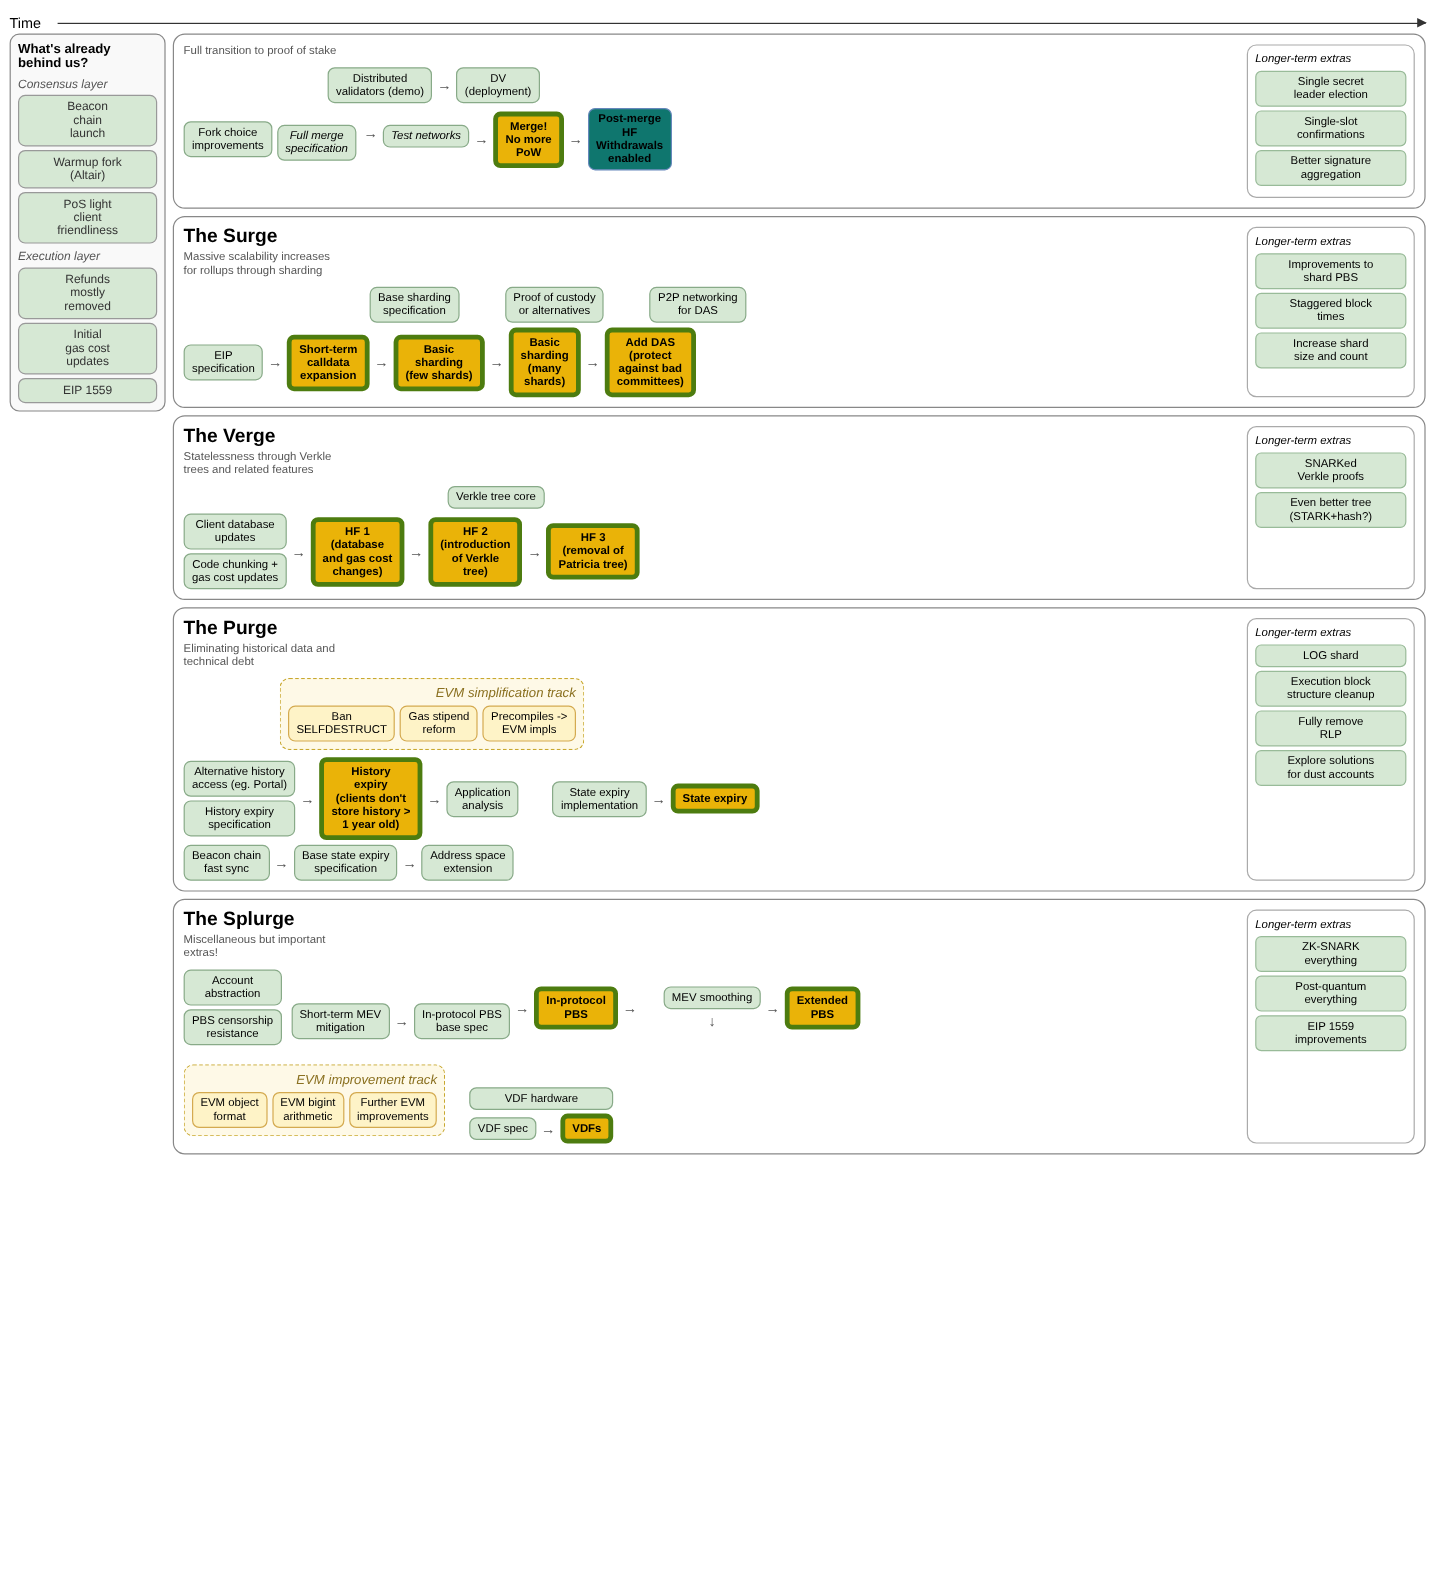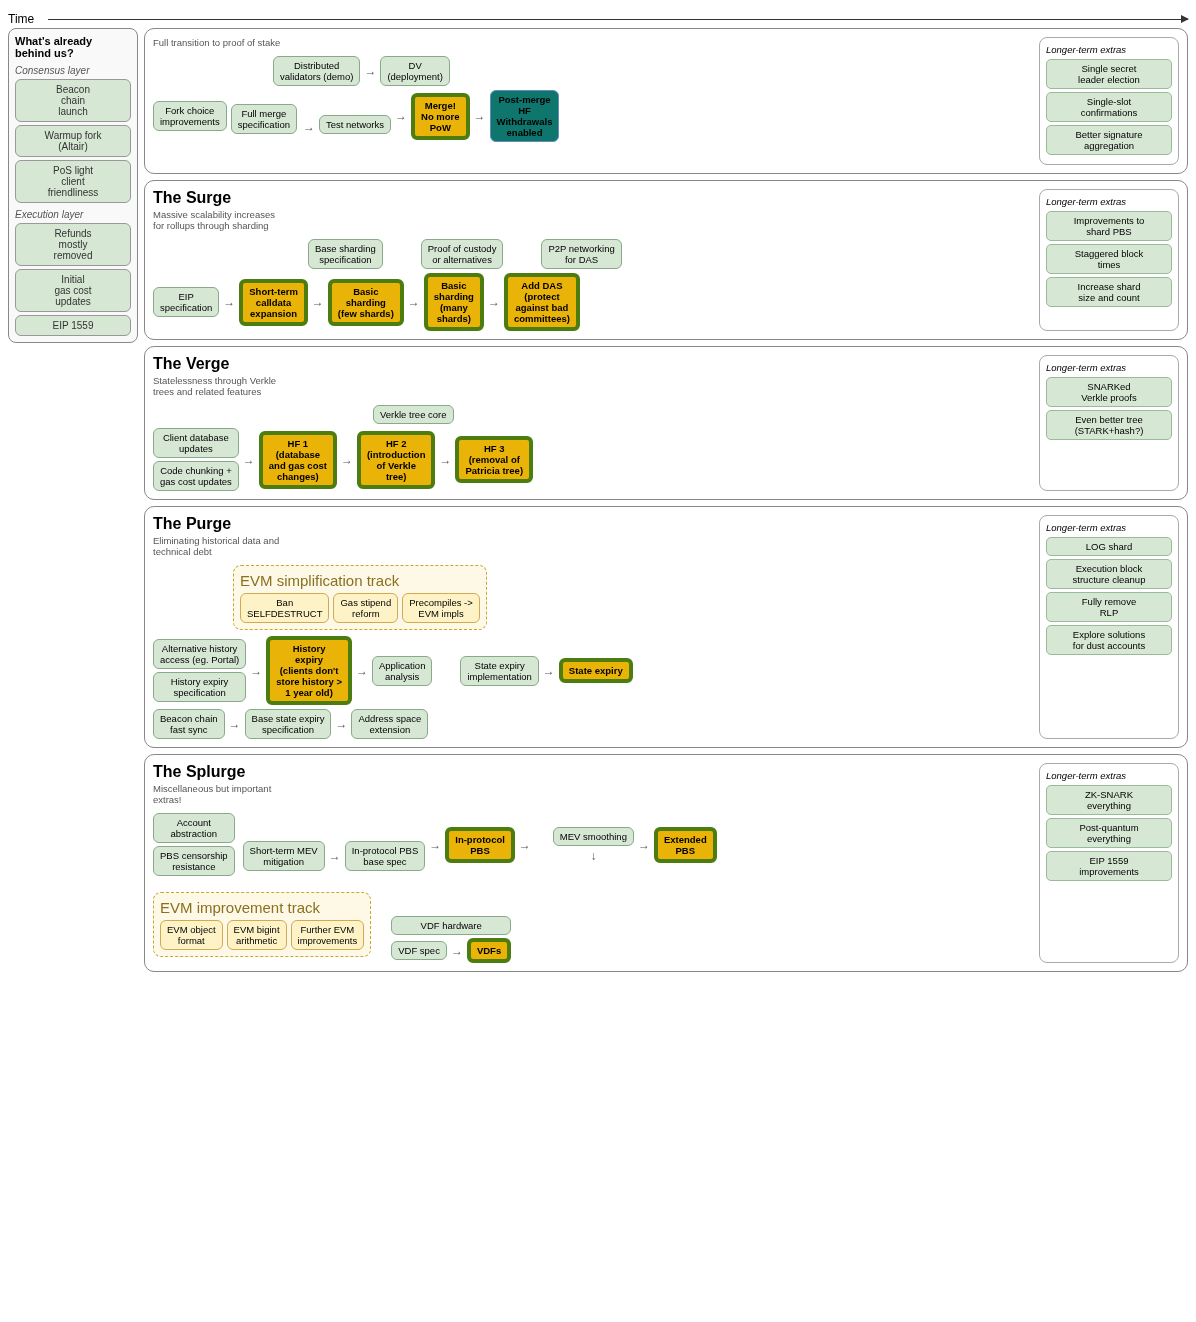--- a/index.html
+++ b/index.html
@@ -27,21 +27,21 @@
     
     .node { border-radius: 6px; padding: 3px 6px; font-size: 9.5px; text-align: center; display: inline-block; }
     .node-green { background: #d6e8d4; border: 1px solid #88aa88; }
     .node-blue { background: #eab308; border: 4px solid #4d7c0f; font-weight: bold; }
     .node-blue-bold { background: #0f766e; border: 1.5px solid #6688bb; font-weight: bold; }
     .node-yellow { background: #fef3c7; border: 1px solid #d4aa50; }
     .arrow { font-size: 12px; color: #555; }
 
     
     .yellow-track { background: #fef9e7; border: 1px dashed #c8a830; border-radius: 8px; padding: 6px; margin-bottom: 6px; }
-    .yellow-track-title { font-size: 15px; color: #8a7020; margin-bottom: 4px; }
+    .yellow-track-title { font-size: 11px; color: #8a7020; font-style: italic; margin-bottom: 4px; text-align: right; }
 
     .section-left-wrap { display: flex; gap: 8px; }
   </style>
 </head>
 <body>
 
 <div class="page">
 
   <div class="time-header">
     <span style="font-size:12px;">Time</span>
@@ -84,21 +84,21 @@
                 <span class="arrow">→</span>
                 <div class="node node-green">DV<br>(deployment)</div>
               </div>
 
               <div style="display:flex;align-items:center;gap:4px;">
                 <div style="display:flex;flex-direction:column;gap:3px;">
                   <div class="node node-green">Fork choice<br>improvements</div>
                 </div>
                 <div style="display:flex;flex-direction:column;gap:3px;align-items:center;">
                   <span style="color:#555;font-size:10px;margin-bottom:2px;"></span>
-                  <div style="display:flex;align-items:flex-end;gap:4px;">
+                  <div style="display:flex;align-items:flex-start;gap:4px;font-style:italic;">
                     <div class="node node-green" style="margin-right:2px;">Full merge<br>specification</div>
                     <span class="arrow">→</span>
                     <div class="node node-green">Test networks</div>
                   </div>
                 </div>
                 <span class="arrow">→</span>
                 <div class="node node-blue">Merge!<br>No more<br>PoW</div>
                 <span class="arrow">→</span>
                 <div class="node node-blue-bold">Post-merge<br>HF<br>Withdrawals<br>enabled</div>
               </div>

